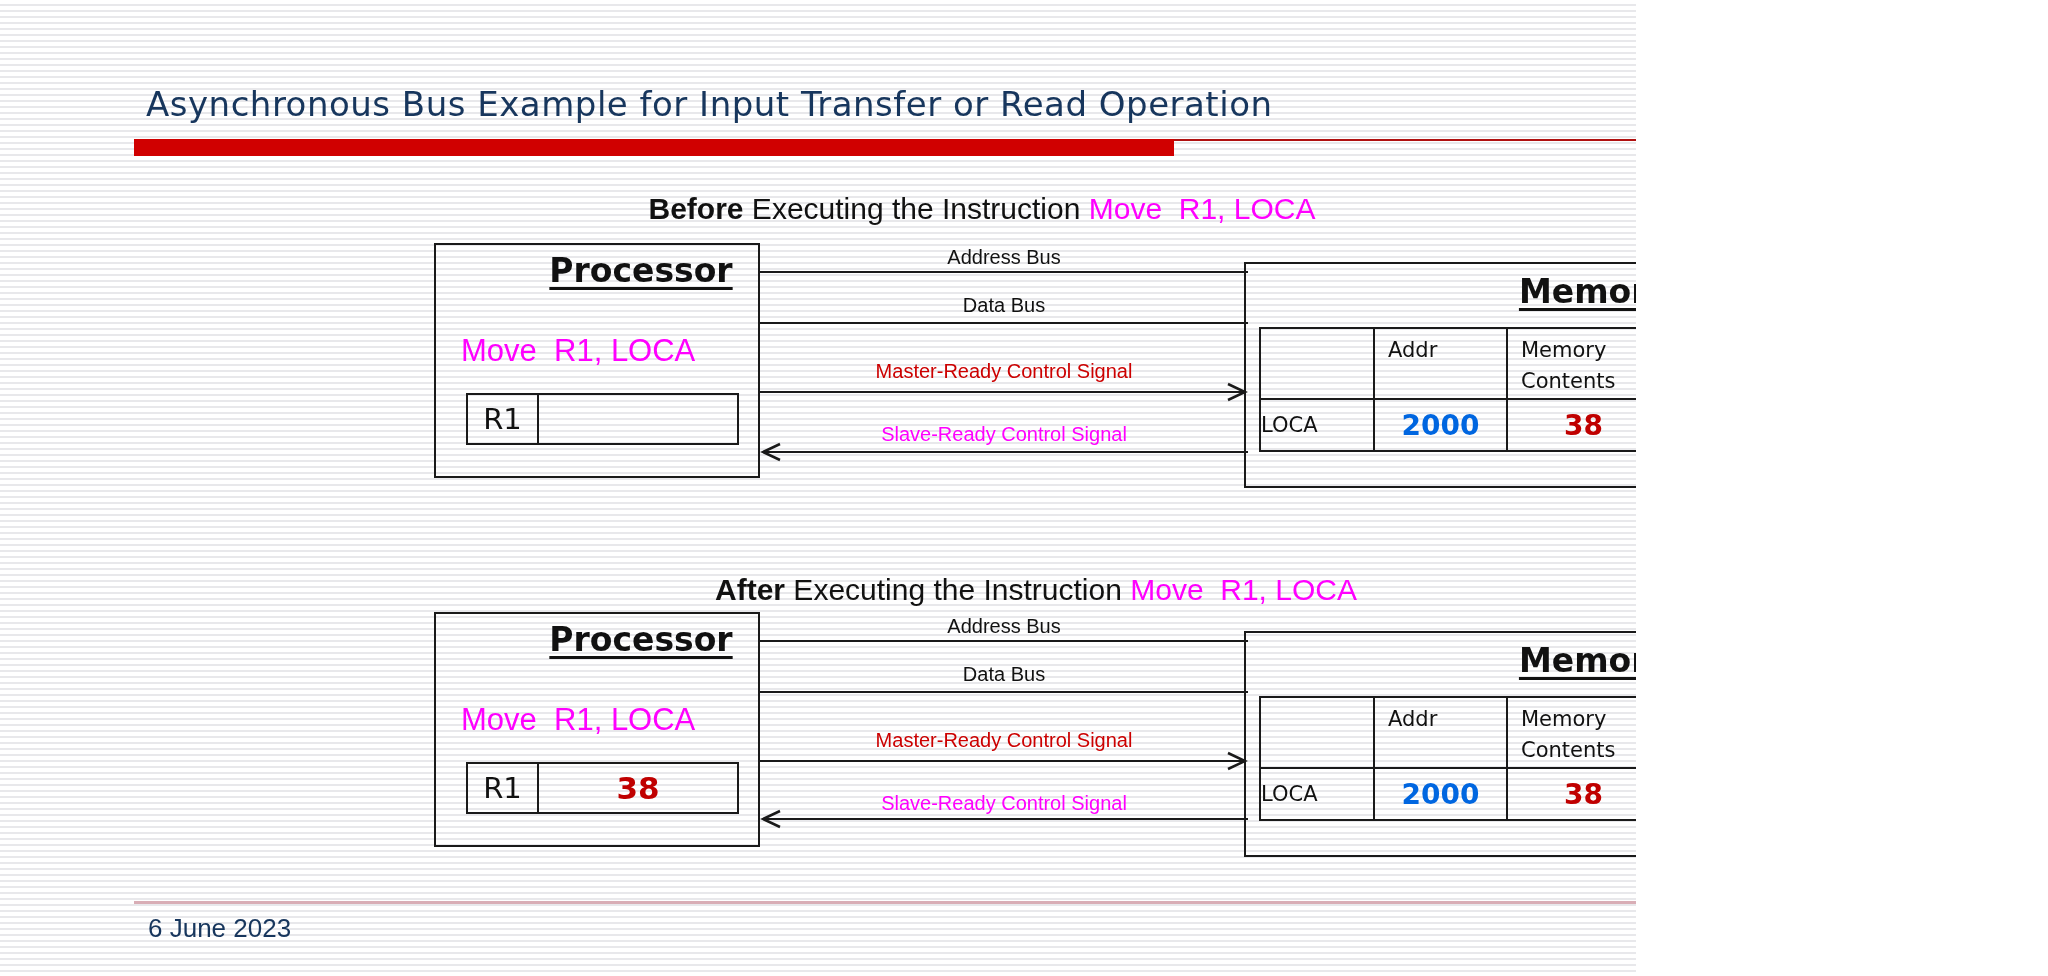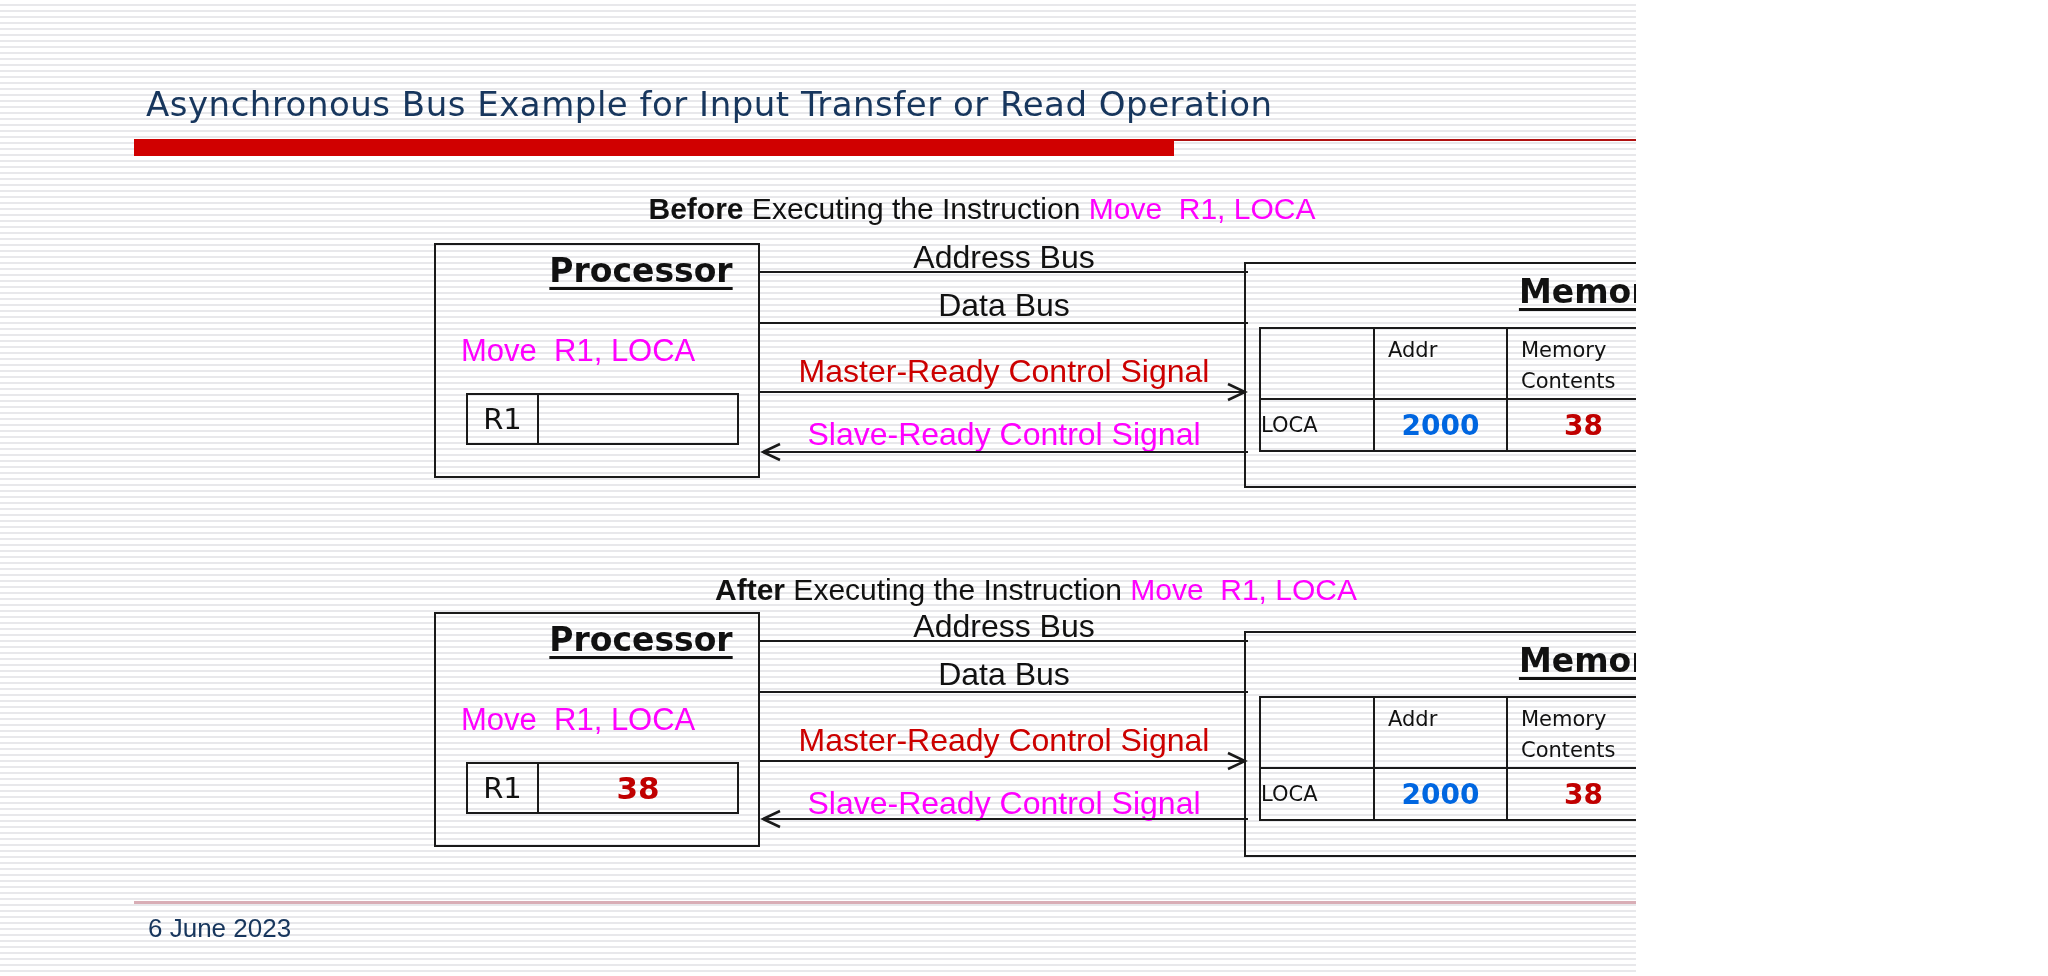--- a/index.html
+++ b/index.html
@@ -34,21 +34,21 @@
     position:absolute;left:0;top:6px;width:100%;padding-left:88px;box-sizing:border-box;
     text-align:center;font-family:"DejaVu Sans",sans-serif;font-weight:bold;font-size:33px;
     text-decoration:underline;text-decoration-thickness:3px;text-underline-offset:5px;white-space:pre;
   }
   .pinstr{position:absolute;left:25px;top:88px;font-size:31px;color:#ff00ff;white-space:pre;}
   .regbox{position:absolute;left:30px;top:148px;width:273px;height:52px;border:2px solid #1a1a1a;box-sizing:border-box;display:flex;}
   .regname{width:71px;border-right:2px solid #1a1a1a;box-sizing:border-box;display:flex;align-items:center;justify-content:center;font-family:"DejaVu Sans",sans-serif;font-size:29px;}
   .regval{flex:1;display:flex;align-items:center;justify-content:center;font-family:"DejaVu Sans",sans-serif;font-weight:bold;font-size:31px;color:#c00000;}
 
   
-  .buslabel{left:746px;width:488px;text-align:center;font-size:32px;line-height:29px;white-space:pre;}
+  .buslabel{left:746px;width:488px;text-align:center;font-size:20px;line-height:29px;white-space:pre;}
   .bl0{top:0px;}
   .bl1{top:48px;}
   .bl2{top:114px;color:#cc0000;}
   .bl3{top:177px;color:#ff00ff;}
   .buslines{left:746px;top:0;width:488px;height:236px;}
 
   
   .mbox{left:1230px;top:19px;width:427px;height:226px;border:2px solid #1a1a1a;box-sizing:border-box;}
   .mtitle{
     margin-top:8px;width:100%;padding-left:66px;box-sizing:border-box;text-align:right;

